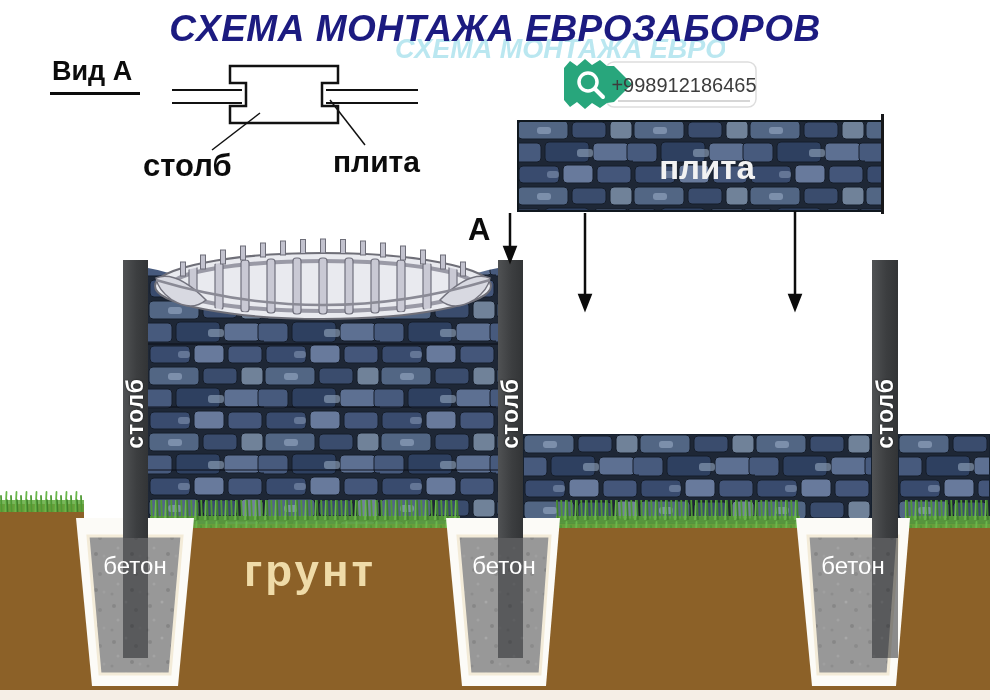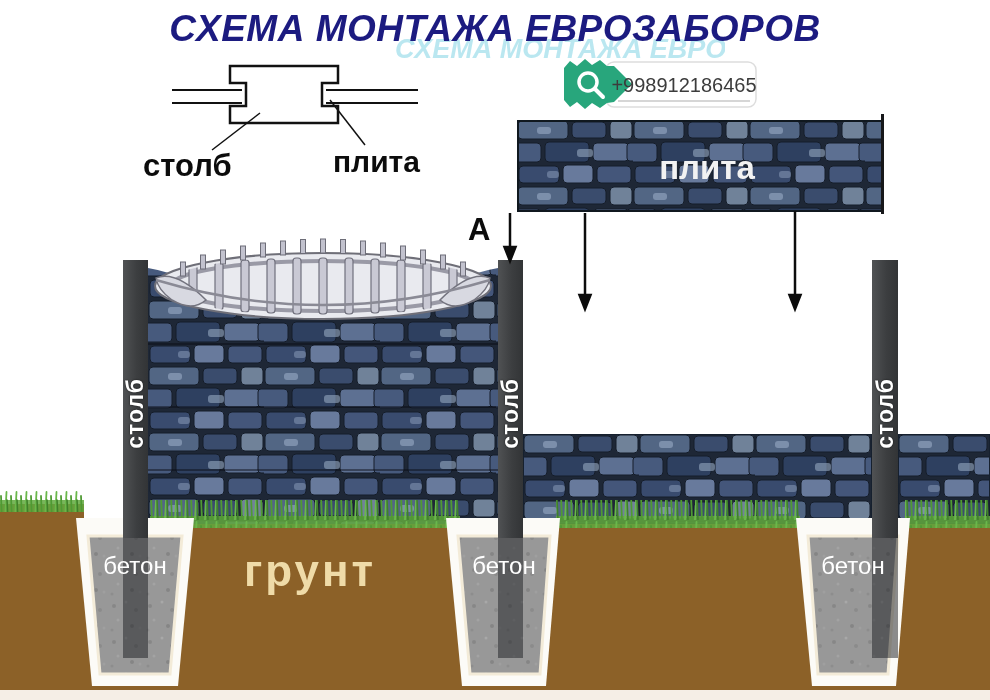--- a/index.html
+++ b/index.html
@@ -87,20 +87,21 @@
       </pattern>
       <clipPath id="latClip">
           <ellipse cx="175" cy="52" rx="160" ry="30"></ellipse>
         </clipPath>
     </defs>
   </svg>
 
   <div class="abs watermark">СХЕМА МОНТАЖА ЕВРОЗАБОРОВ</div>
   <div class="abs title">СХЕМА МОНТАЖА ЕВРОЗАБОРОВ</div>
 
+  <div class="abs vida">Вид А</div>
 
   <svg class="abs" style="top:56px;left:150px;z-index:3" width="290" height="150" viewBox="0 0 290 150">
     <path d="M80,10 L188,10 L188,27 L172,27 L172,50 L188,50 L188,67 L80,67 L80,50 L96,50 L96,27 L80,27 Z" fill="#ffffff" stroke="#111" stroke-width="2.5"></path>
     <g stroke="#111" stroke-width="2">
       <line x1="22" y1="34" x2="92" y2="34"></line>
       <line x1="22" y1="47" x2="92" y2="47"></line>
       <line x1="176" y1="34" x2="268" y2="34"></line>
       <line x1="176" y1="47" x2="268" y2="47"></line>
     </g>
     <g stroke="#111" stroke-width="1.5">

